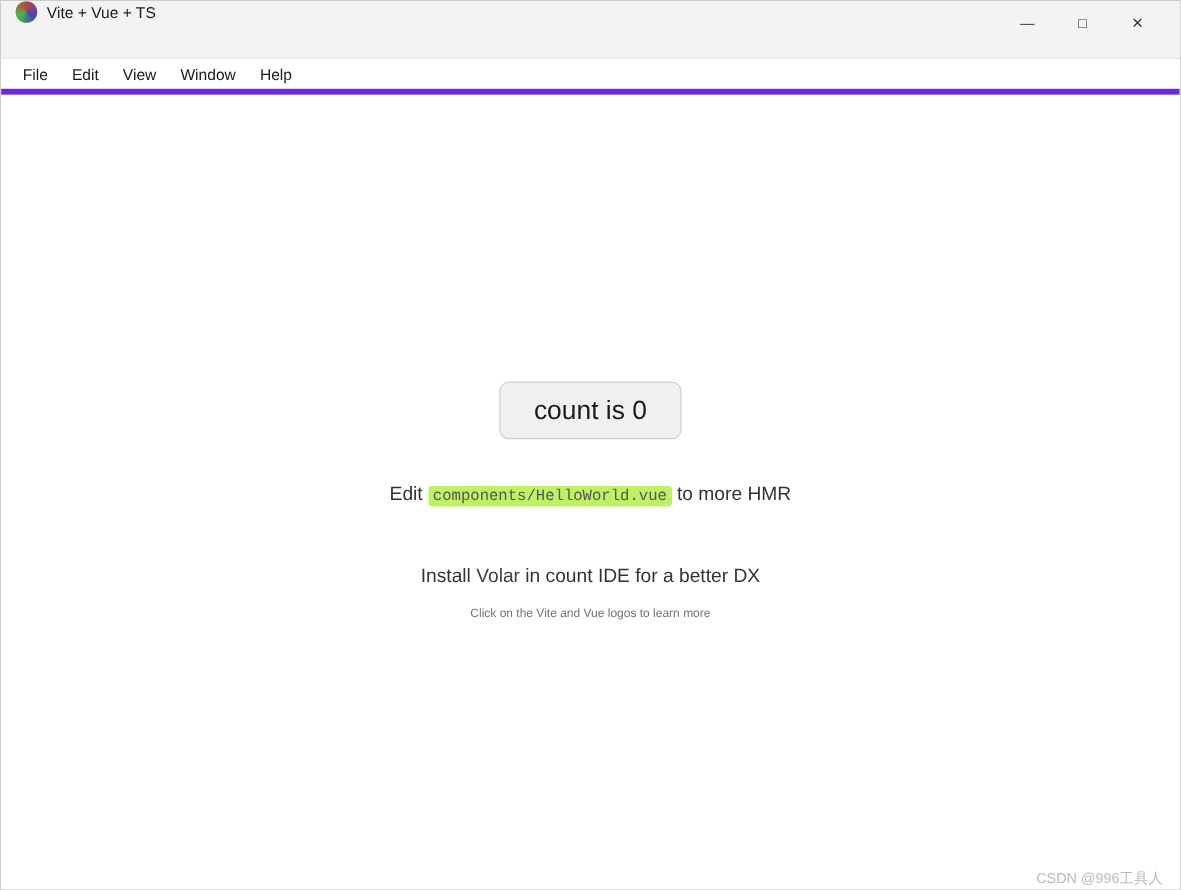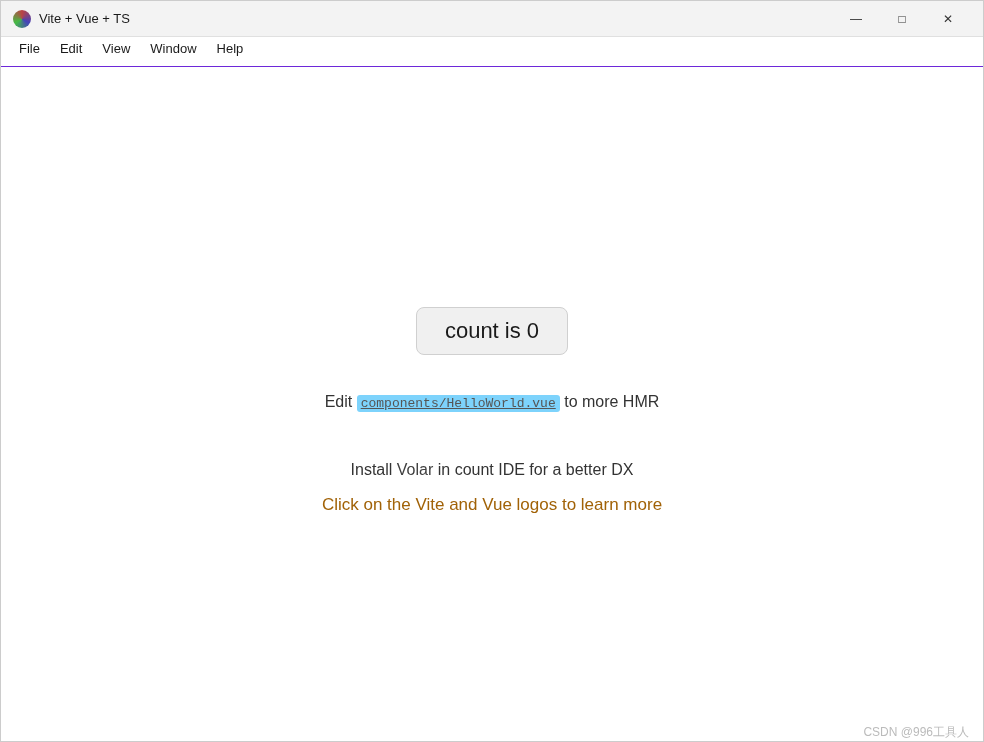--- a/index.html
+++ b/index.html
@@ -14,23 +14,23 @@
       background: #fff;
       font-family: -apple-system, BlinkMacSystemFont, 'Segoe UI', sans-serif;
       overflow: hidden;
       display: flex;
       flex-direction: column;
     }
 
     
     .title-bar {
       display: flex;
-      align-items: center;
+      align-items: flex-start;
       justify-content: space-between;
-      height: 36px;
+      height: 48px;
       background: #f3f3f3;
       border-bottom: 1px solid #e0e0e0;
       padding: 0 12px;
       user-select: none;
     }
 
     .title-bar-left {
       display: flex;
       align-items: center;
       gap: 8px;
@@ -63,24 +63,24 @@
       display: flex;
       align-items: center;
       justify-content: center;
       font-size: 12px;
       color: #333;
     }
 
     
     .menu-bar {
       display: flex;
-      align-items: flex-start;
+      align-items: flex-end;
       height: 30px;
       background: #fff;
-      border-bottom: 1px solid #6d28d9;
+      border-bottom: 5px solid #6d28d9;
       padding: 0 8px;
     }
 
     .menu-item {
       padding: 4px 10px;
       font-size: 13px;
       color: #1a1a1a;
       cursor: pointer;
       border-radius: 3px;
     }
@@ -116,24 +116,23 @@
       font-size: 16px;
       color: #333;
       margin-bottom: 50px;
       text-align: center;
     }
 
     .edit-hint code {
       font-size: 13px;
       font-family: 'Courier New', monospace;
       color: #555;
-      background: #7dd3fc;
+      background: #bef264;
       padding: 1px 4px;
       border-radius: 3px;
-      text-decoration: underline;
     }
 
     
     .links-section {
       display: flex;
       flex-direction: column;
       align-items: center;
       gap: 16px;
     }
 
@@ -149,22 +148,22 @@
 
     .link-create-vue {
       color: #646cff;
     }
 
     .link-volar {
       color: #404040;
     }
 
     .hint-text {
-      font-size: 17px;
-      color: #a16207;
+      font-size: 10px;
+      color: #737373;
       text-align: center;
     }
 
     
     .watermark {
       position: absolute;
       bottom: 0;
       right: 14px;
       font-size: 12px;
       color: #bbb;

